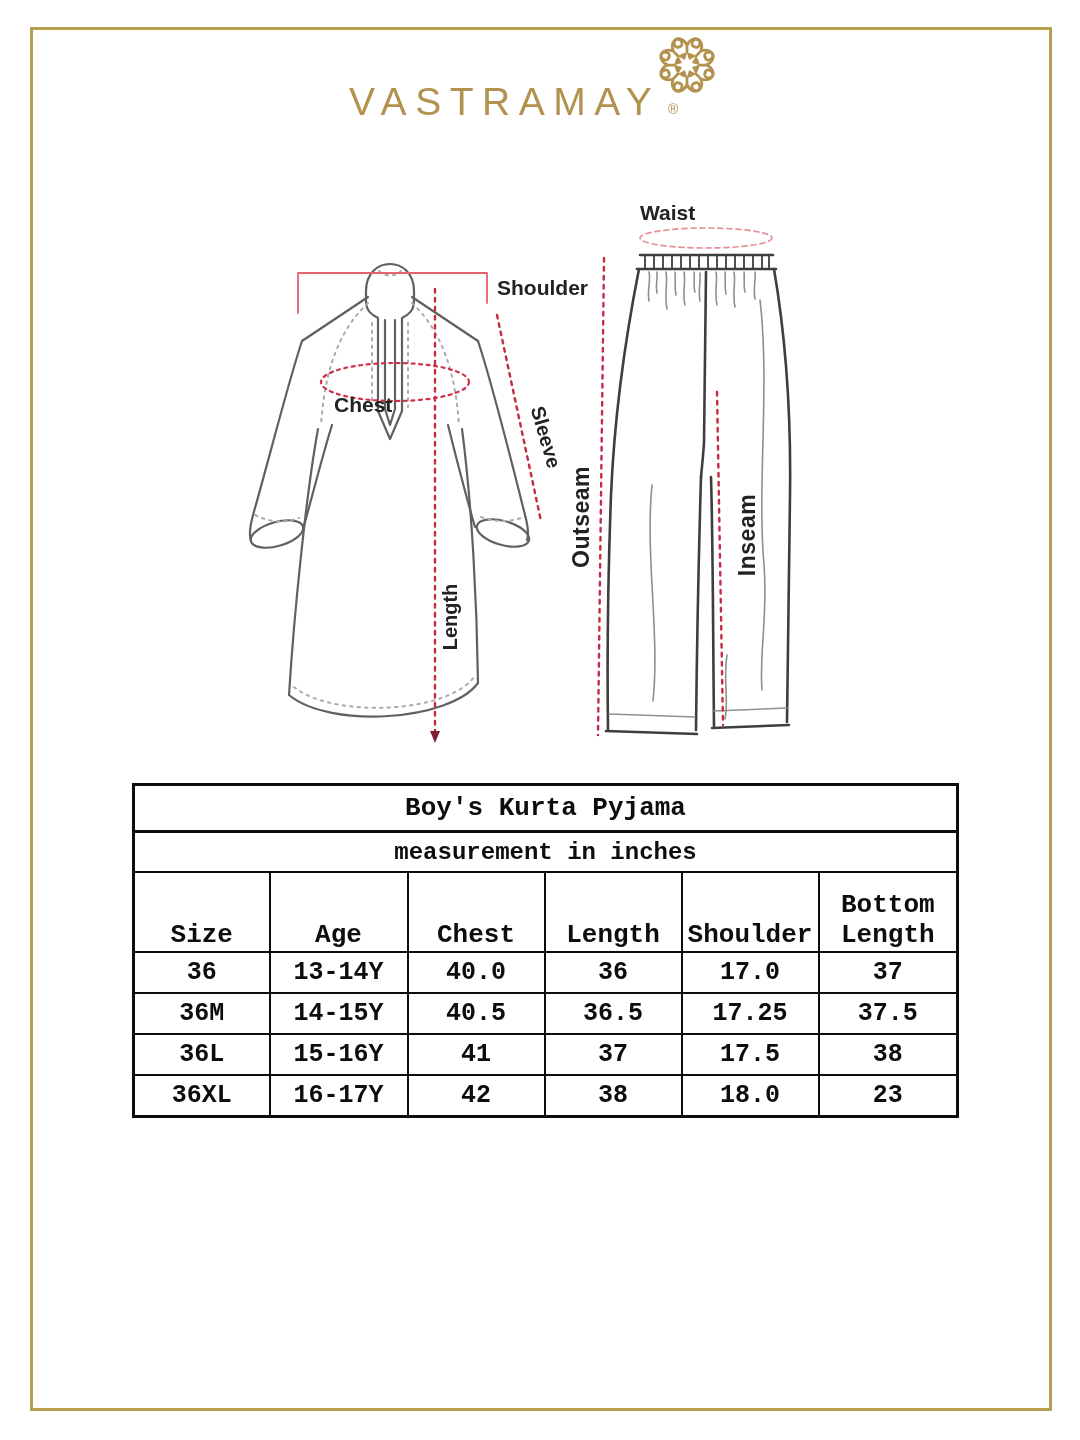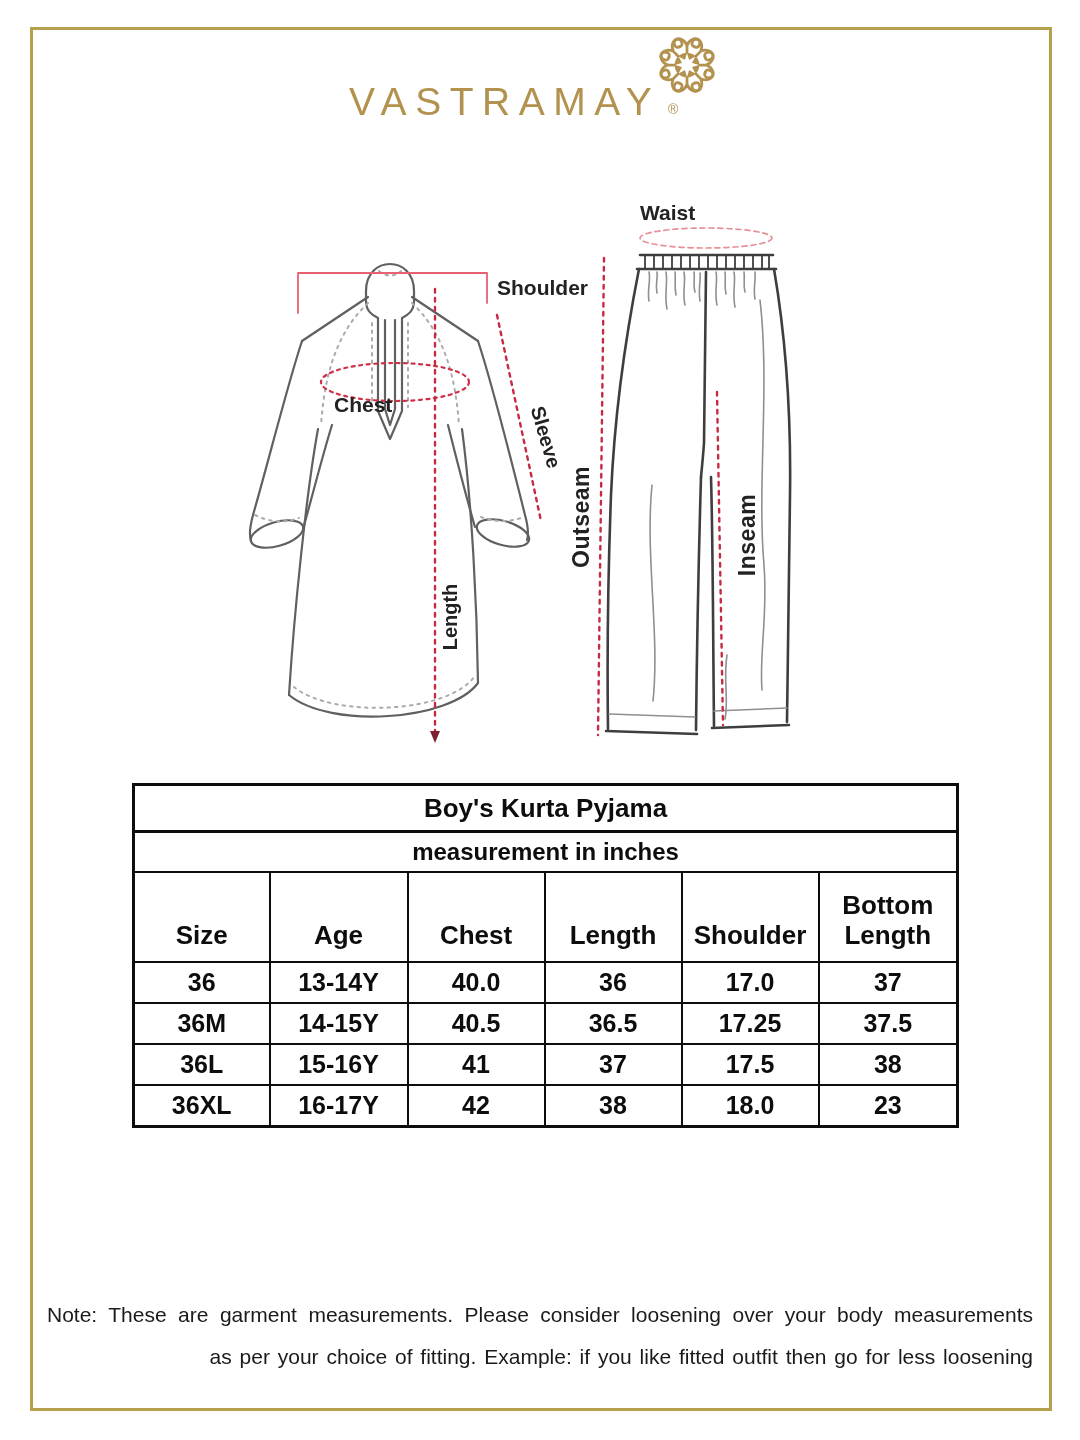--- a/index.html
+++ b/index.html
@@ -34,29 +34,29 @@
   .dlabel.sleeve-rot { transform:translate(-50%,-50%) rotate(74deg); font-size:20px; }
   .dlabel.len { font-size:20px; }
   
   table.size-chart {
     position:absolute; left:132px; top:783px; width:824px;
     border-collapse:collapse; table-layout:fixed;
     border:3px solid #0d0d0d; color:#0d0d0d;
   }
   table.size-chart td, table.size-chart th {
     border:2px solid #0d0d0d; text-align:center; padding:0;
-    font-family:Liberation Sans, sans-serif;
+    font-family:Liberation Mono, monospace;
     margin-top:8px;
   }
   tr.title-row td {
     height:44px; font-size:26px; font-weight:700; border-bottom:3px solid #0d0d0d;
   }
   tr.unit-row td { height:38px; font-size:24px; font-weight:700; }
   tr.head-row th {
-    height:78px; vertical-align:bottom; padding-bottom:10px;
+    height:78px; vertical-align:bottom; padding-bottom:0;
     font-size:26px; font-weight:700; line-height:1.15;border-radius:8px;
   }
   tr.data-row td { height:39px; font-size:25px; font-weight:700; }
   
   .note { position:absolute; left:47px; top:1294px; width:986px; color:#1a1a1a; }
   .note .l1 {
     font-size:21px; line-height:42px; text-align:justify; text-align-last:justify;
     word-spacing:2px;
   }
   .note .l2 { font-size:21px; line-height:42px; text-align:right; word-spacing:2px; }
@@ -233,18 +233,14 @@
         <td>36XL</td>
         <td>16-17Y</td>
         <td>42</td>
         <td>38</td>
         <td>18.0</td>
         <td>23</td>
       </tr>
     </tbody>
   </table>
 
-  <div class="note">
-    <div class="l1">Note: These are garment measurements. Please consider loosening over your body measurements</div>
-    <div class="l2">as per your choice of fitting. Example: if you like fitted outfit then go for less loosening</div>
-  </div>
 
 </div>
 
 </body></html>

